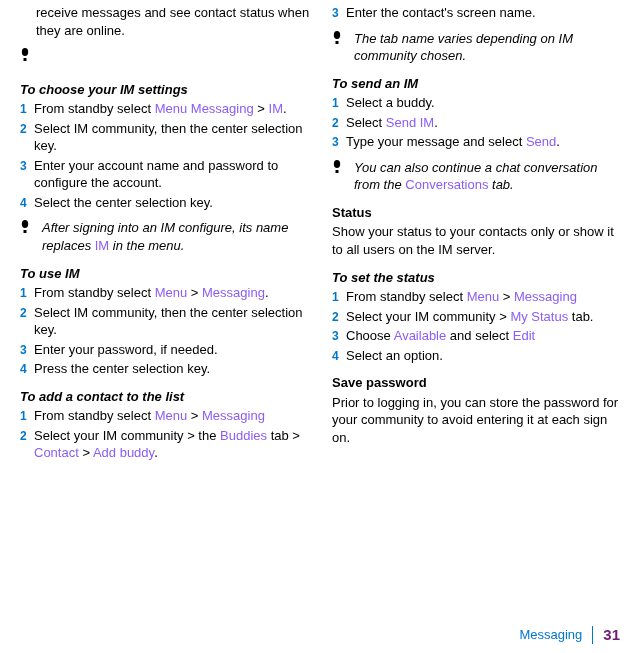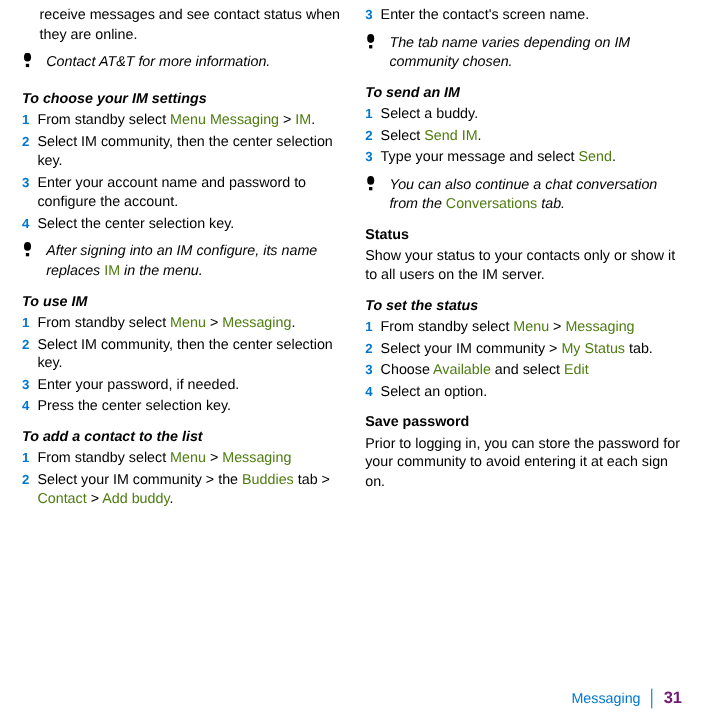--- a/index.html
+++ b/index.html
@@ -44,21 +44,21 @@
   }
   .num {
     color: #0077cc;
     font-weight: bold;
     width: 14px;
     flex-shrink: 0;
     font-size: 12px;
     padding-top: 1px;
   }
   .step { flex: 1; }
-  .blue { color: #4d7c0f; }
+  .blue { color: #8b5cf6; }
   .note {
     display: flex;
     align-items: flex-start;
     margin: 8px 0;
     gap: 8px;
   }
   .note .icon {
     flex-shrink: 0;
     width: 14px;
     margin-top: 1px;
@@ -98,21 +98,20 @@
   <div class="col">
     <p class="body-text">receive messages and see contact status when they are online.</p>
 
     <div class="note">
       <span class="icon">
         <span class="info-icon"><svg width="10" height="18" viewBox="0 0 10 18">
               <ellipse cx="5" cy="4" rx="3.2" ry="4" fill="#000"></ellipse>
               <rect x="3.5" y="10" width="3" height="3" fill="#000"></rect>
             </svg></span>
       </span>
-      <span class="text">Contact AT&amp;T for more information.</span>
     </div>
 
     <p class="subhead">To choose your IM settings</p>
     <ol class="list">
       <li>
           <span class="num">1</span>
           <span class="step"><span>From standby select </span><span class="blue">Menu</span><span> </span><span class="blue">Messaging</span><span> &gt; </span><span class="blue">IM</span><span>.</span></span>
         </li>
       <li>
           <span class="num">2</span>

